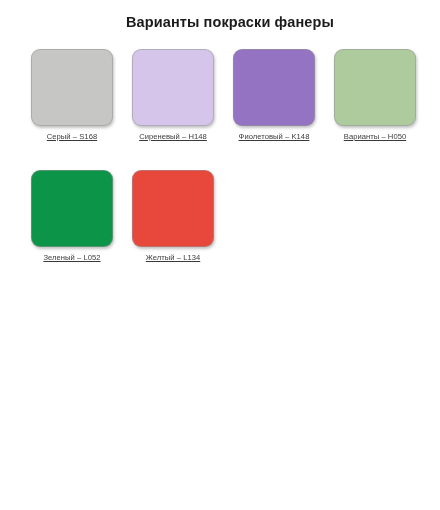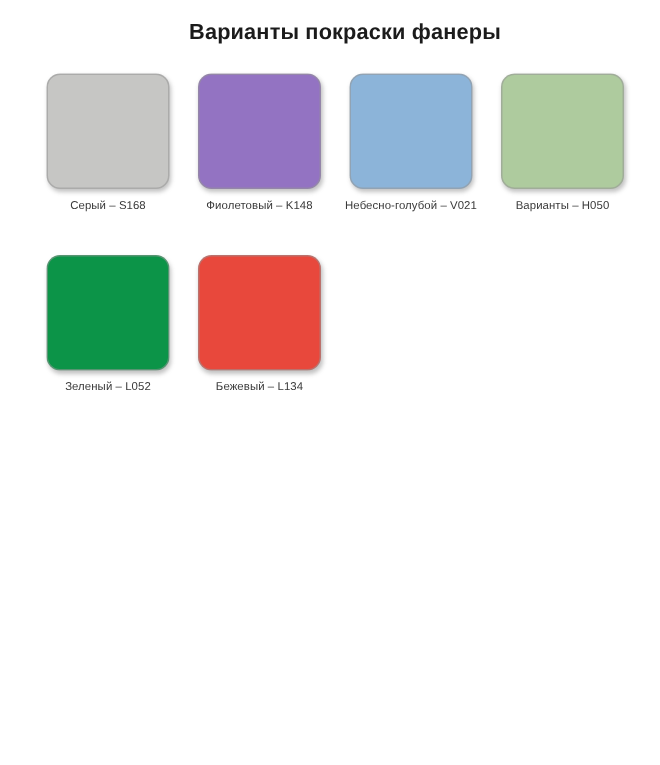--- a/index.html
+++ b/index.html
@@ -63,52 +63,53 @@
     border: 1px solid rgba(150, 150, 150, 0.55);
     box-shadow: 1px 2px 3px rgba(120, 120, 120, 0.45);
   }
 
   .swatch-label {
     display: block;
     margin-top: 6px;
     font-size: 7.6px;
     line-height: 10px;
     color: #3a3a3a;
+    text-decoration: underline;
     text-align: center;
     white-space: nowrap;
     letter-spacing: 0.05px;
   }
 </style>
 </head>
 <body>
 
 <div class="page">
 
   <h1 class="page-title">Варианты покраски фанеры</h1>
 
   <div class="swatch-grid">
       <div class="swatch-cell">
         <div class="swatch-chip" style="background-color: rgb(198, 198, 196);"></div>
         <a class="swatch-label">Серый – S168</a>
       </div>
       <div class="swatch-cell">
+        <div class="swatch-chip" style="background-color: rgb(213, 197, 234);"></div>
+        <a class="swatch-label">Сиреневый – H148</a>
+      </div>
+      <div class="swatch-cell">
         <div class="swatch-chip" style="background-color: rgb(147, 115, 194);"></div>
         <a class="swatch-label">Фиолетовый – K148</a>
-      </div>
-      <div class="swatch-cell">
-        <div class="swatch-chip" style="background-color: rgb(140, 180, 217);"></div>
-        <a class="swatch-label">Небесно-голубой – V021</a>
       </div>
       <div class="swatch-cell">
         <div class="swatch-chip" style="background-color: rgb(174, 203, 158);"></div>
         <a class="swatch-label">Варианты – H050</a>
       </div>
       <div class="swatch-cell">
         <div class="swatch-chip" style="background-color: rgb(12, 148, 72);"></div>
         <a class="swatch-label">Зеленый – L052</a>
       </div>
       <div class="swatch-cell">
         <div class="swatch-chip" style="background-color: rgb(232, 72, 60);"></div>
-        <a class="swatch-label">Бежевый – L134</a>
+        <a class="swatch-label">Желтый – L134</a>
       </div>
     </div>
 
 </div>
 
 </body></html>

